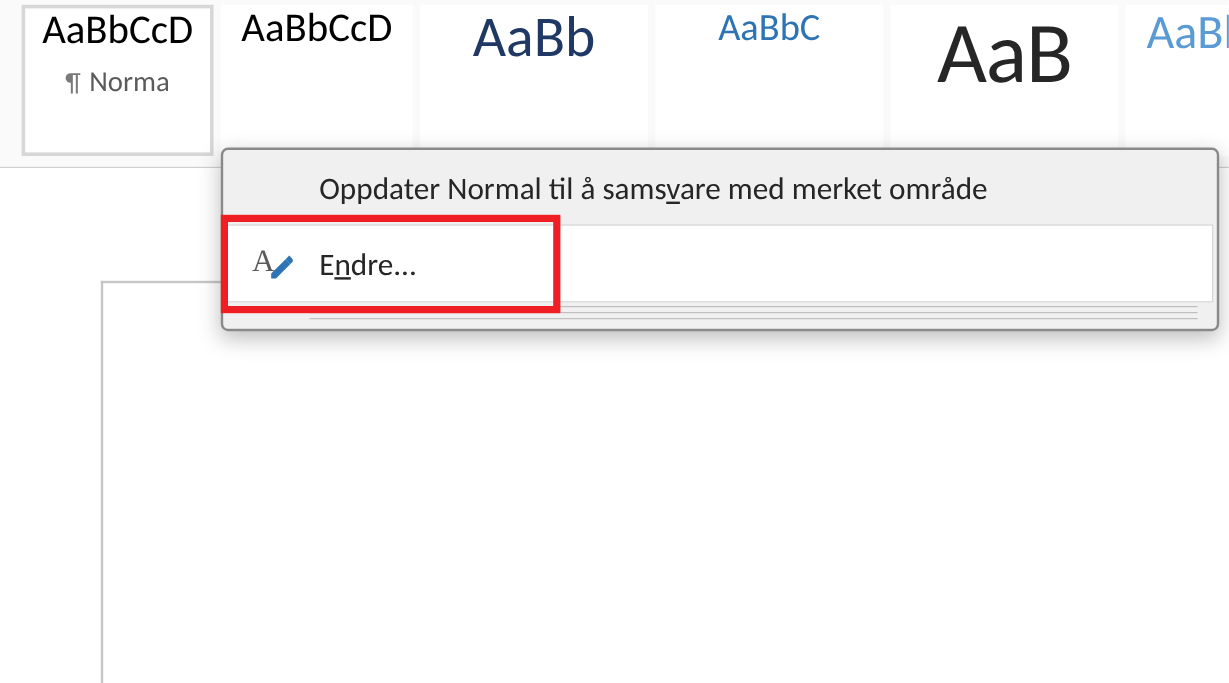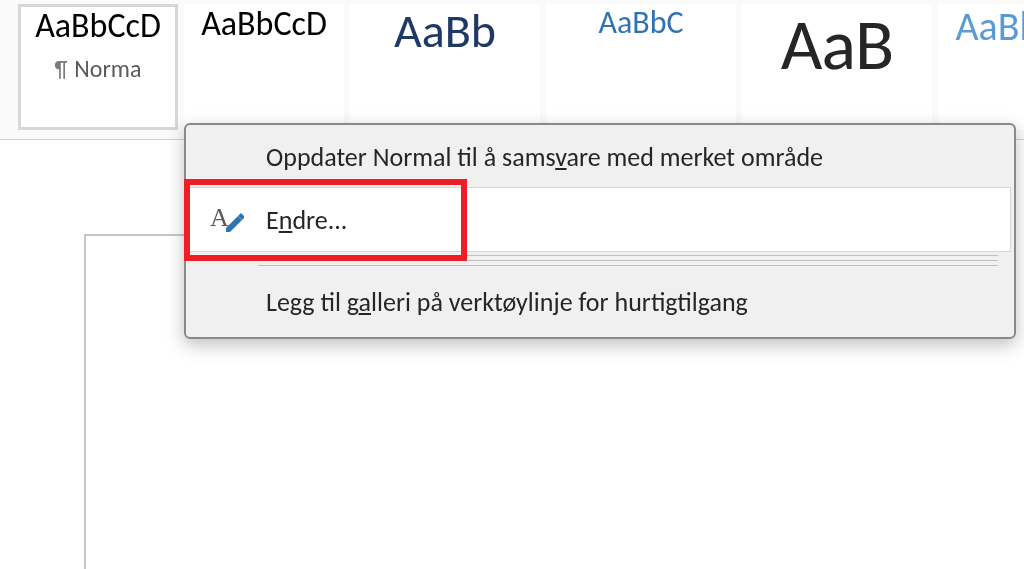--- a/index.html
+++ b/index.html
@@ -201,21 +201,16 @@
 
 
   <hr class="menu-sep">
 
 
   <hr class="menu-sep">
 
 
   <hr class="menu-sep">
 
-  <div class="menu-item">
-    <span>
-      <span>Legg til g</span><span class="acc">a</span><span>lleri på verktøylinje for hurtigtilgang</span>
-    </span>
-  </div>
 
 </div>
 
 <div class="red-highlight"></div>
 
 </body></html>

